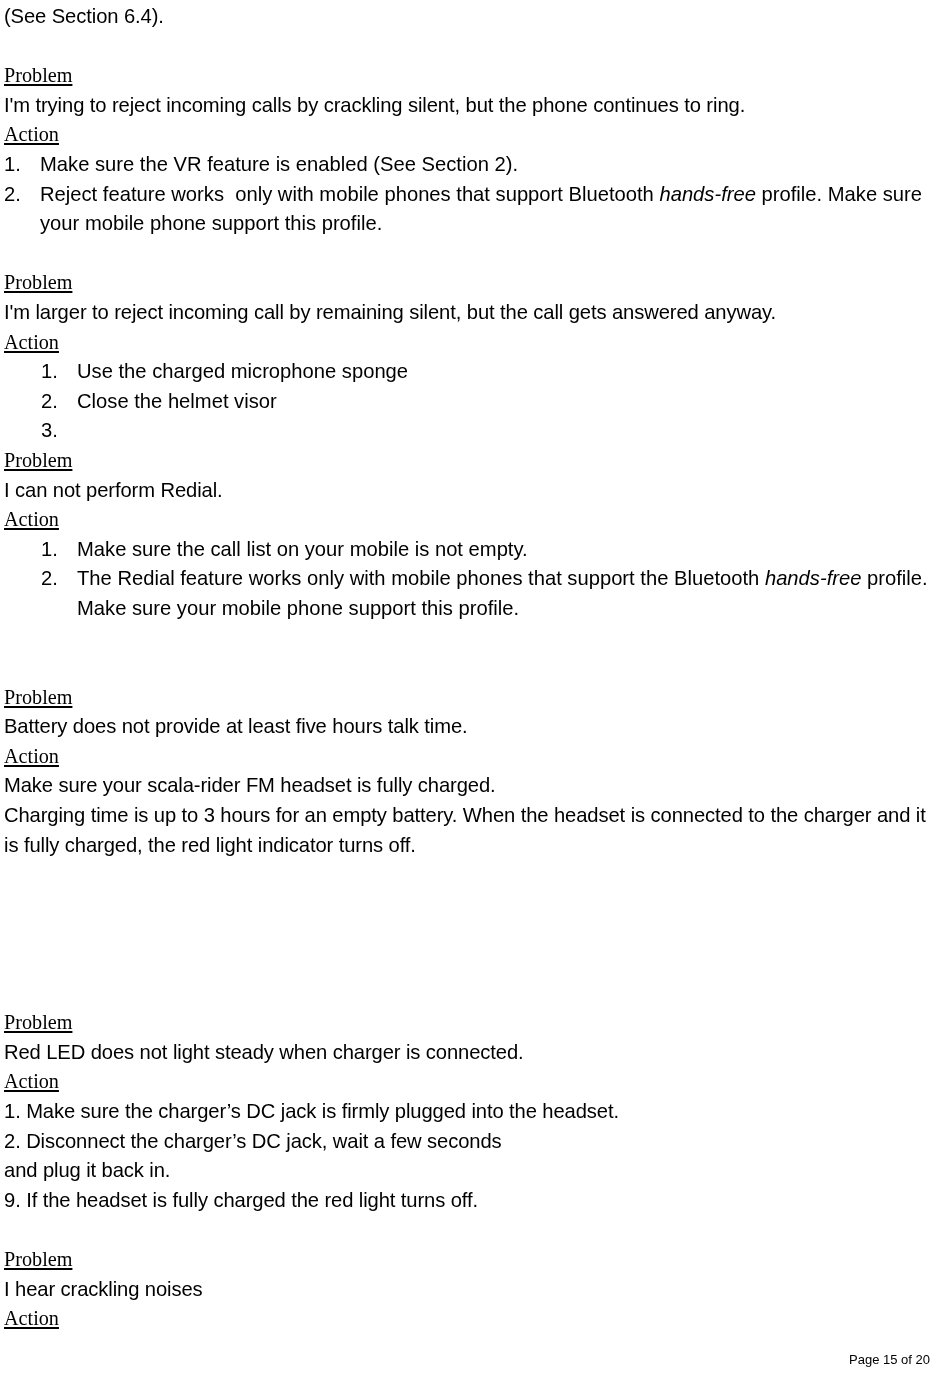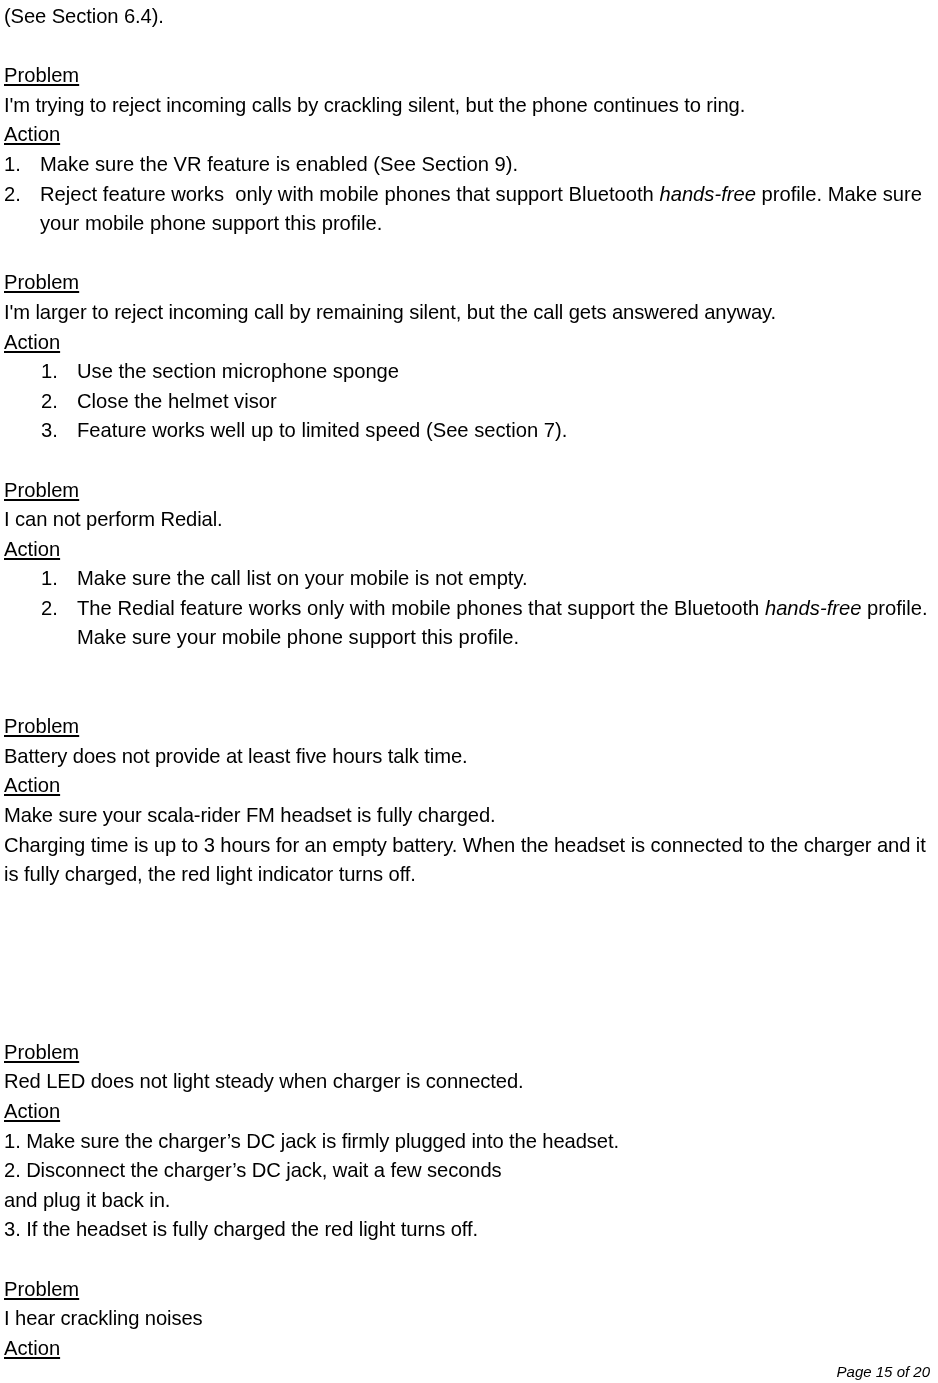--- a/index.html
+++ b/index.html
@@ -32,20 +32,21 @@
     white-space: pre-wrap;
     letter-spacing: -0.1px;
   }
   .heading {
     font-size: 20.2px;
     line-height: 29.6px;
   }
   .heading span.u {
     text-decoration: underline;
     text-underline-offset: 2px;
+    font-family: Liberation Serif, serif;
   }
   .blank {
     font-size: 20.2px;
     line-height: 29.6px;
     height: 29.6px;
   }
   .gap-big {
     height: 148px;
   }
   
@@ -84,52 +85,51 @@
     left: 37px;
     top: 0;
   }
   i.it {
     font-style: italic;
     text-align: center;
   }
   .footer {
     position: absolute;
     right: 8px;
-    bottom: 4px;
-    font-size: 15px;
+    bottom: 16px;
+    font-size: 13px;
     line-height: 14px;
     text-align: right;
-    font-style: italic;
   }
 </style>
 </head>
 <body>
 
 <div class="page">
   <div class="content">
 
     <div class="line">(See Section 6.4).</div>
     <div class="blank">&nbsp;</div>
 
     <div class="heading"><span class="u">Problem</span></div>
     <div class="line">I'm trying to reject incoming calls by crackling silent, but the phone continues to ring.</div>
     <div class="heading"><span class="u">Action</span></div>
     <ol class="list-flush">
-      <li><span class="num">1.</span><span>Make sure the VR feature is enabled (See Section 9).</span></li>
+      <li><span class="num">1.</span><span>Make sure the VR feature is enabled (See Section 2).</span></li>
       <li><span class="num">2.</span><span>Reject feature works  only with mobile phones that support Bluetooth </span><i class="it">hands-free</i><span> profile. Make sure your mobile phone support this profile.</span></li>
     </ol>
     <div class="blank">&nbsp;</div>
 
     <div class="heading"><span class="u">Problem</span></div>
     <div class="line">I'm larger to reject incoming call by remaining silent, but the call gets answered anyway.</div>
     <div class="heading"><span class="u">Action</span></div>
     <ol class="list-indent">
-      <li><span class="num">1.</span><span>Use the section microphone sponge</span></li>
+      <li><span class="num">1.</span><span>Use the charged microphone sponge</span></li>
       <li><span class="num">2.</span><span>Close the helmet visor</span></li>
-      <li><span class="num">3.</span><span>Feature works well up to limited speed (See section 7).</span></li>
+      <li><span class="num">3.</span></li>
     </ol>
     <div class="blank">&nbsp;</div>
 
     <div class="heading"><span class="u">Problem</span></div>
     <div class="line">I can not perform Redial.</div>
     <div class="heading"><span class="u">Action</span></div>
     <ol class="list-indent">
       <li><span class="num">1.</span><span>Make sure the call list on your mobile is not empty.</span></li>
       <li><span class="num">2.</span><span>The Redial feature works only with mobile phones that support the Bluetooth </span><i class="it">hands-free</i><span> profile. Make sure your mobile phone support this profile.</span></li>
     </ol>
@@ -143,21 +143,21 @@
     <div class="line">Charging time is up to 3 hours for an empty battery. When the headset is connected to the charger and it is fully charged, the red light indicator turns off.</div>
 
     <div class="gap-big"></div>
 
     <div class="heading"><span class="u">Problem</span></div>
     <div class="line">Red LED does not light steady when charger is connected.</div>
     <div class="heading"><span class="u">Action</span></div>
     <div class="line">1. Make sure the charger’s DC jack is firmly plugged into the headset.</div>
     <div class="line">2. Disconnect the charger’s DC jack, wait a few seconds</div>
     <div class="line">and plug it back in.</div>
-    <div class="line">3. If the headset is fully charged the red light turns off.</div>
+    <div class="line">9. If the headset is fully charged the red light turns off.</div>
     <div class="blank">&nbsp;</div>
 
     <div class="heading"><span class="u">Problem</span></div>
     <div class="line">I hear crackling noises</div>
     <div class="heading"><span class="u">Action</span></div>
 
   </div>
 
   <div class="footer">
     <span>Page 15 of 20</span>

